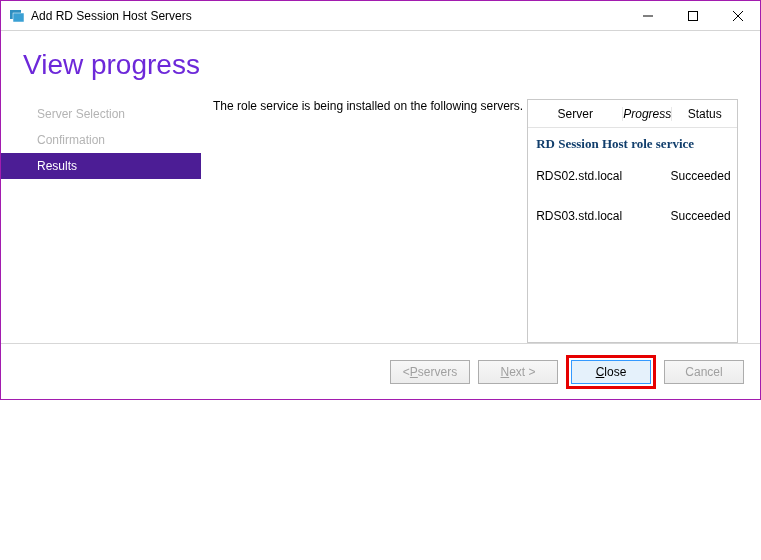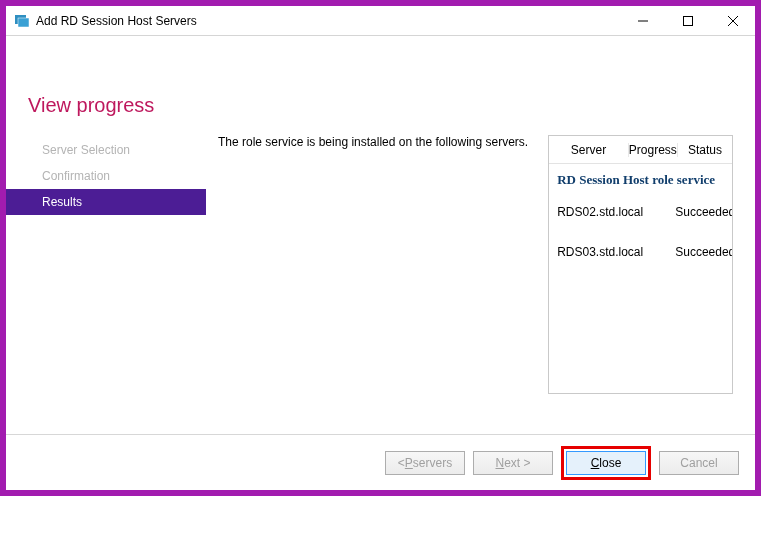--- a/index.html
+++ b/index.html
@@ -1,36 +1,36 @@
 <!DOCTYPE html>
 <html><head>
 <meta charset="utf-8">
 <style>
   * { box-sizing: border-box; }
   html, body { margin: 0; padding: 0; font-family: "Segoe UI", Arial, sans-serif; font-size: 12px; color: #000; background: #fff; }
-  .window { width: 761px; height: 496px; border: 6px solid #a21caf; display: flex; flex-direction: column; background: #fff; gap: 40px; }
+  .window { width: 761px; height: 400px; border: 1px solid #a21caf; display: flex; flex-direction: column; background: #fff; }
   .titlebar { height: 30px; display: flex; align-items: center; border-bottom: 1px solid #d5d5d5; }
   .titlebar .app-icon { width: 16px; height: 16px; margin: 0 6px 0 8px; display: inline-flex; align-items: center; justify-content: center; }
   .titlebar .title { flex: 1; font-size: 12px; }
   .tb-btn { width: 45px; height: 30px; display: inline-flex; align-items: center; justify-content: center; font-family: inherit; }
   .body { flex: 1; display: flex; flex-direction: column; }
-  .heading { color: #be185d; font-size: 20px; font-weight: 300; padding: 18px 0 18px 22px; }
+  .heading { color: #6d28d9; font-size: 28px; font-weight: 300; padding: 18px 0 18px 22px; }
   .content { flex: 1; display: flex; }
   .sidebar { width: 200px; padding-top: 2px; }
   .nav-item { height: 26px; line-height: 26px; padding-left: 36px; font-size: 12px; color: #666; }
   .nav-item.disabled { color: #b4b4b4; }
   .nav-item.active { background: #4c1d95; color: #fff; }
   .main { flex: 1; padding: 0 22px 0 0; display: flex; flex-direction: row; }
   .desc { font-size: 12px; margin: 0 0 14px 12px; }
-  .panel { border: 1px solid #c9c9c9; flex: 1; margin-left: 20px; padding: 0; overflow: hidden; }
+  .panel { border: 1px solid #c9c9c9; flex: 1; margin-left: 4px; padding: 0; overflow: hidden; }
   .cols { display: flex; height: 28px; align-items: center; border-bottom: 1px solid #e3e3e3; }
   .col { text-align: center; font-size: 12px; border-right: 1px solid #e8e8e8; }
   .col:last-child { border-right: none; }
   .c-server { width: 190px; }
-  .c-progress { flex: 1; }
+  .c-progress { flex: 1; font-style: italic; }
   .c-status { width: 130px; }
   .section-title { color: #113e6c; font-weight: 700; font-size: 13px; padding: 8px 0 4px 8px; font-family: Liberation Serif, serif; }
   .row { display: flex; align-items: center; height: 40px; }
   .row .srv { width: 190px; padding-left: 8px; font-size: 12px; }
   .row .prog { flex: 1; display: flex; align-items: center; padding: 0 10px; }
   .row .prog .bar { height: 12px; width: 100%; background: #1a94a8; }
   .row .stat { width: 130px; padding-left: 12px; font-size: 12px; }
   .footer { height: 56px; border-top: 1px solid #d7d7d7; display: flex; align-items: center; justify-content: flex-end; padding-right: 16px; gap: 8px; }
   .btn { min-width: 80px; height: 24px; border: 1px solid #adadad; background: linear-gradient(#f7f7f7,#ececec); font-size: 12px; display: inline-flex; align-items: center; justify-content: center; padding: 0 10px; }
   .btn.disabled { color: #a0a0a0; }

